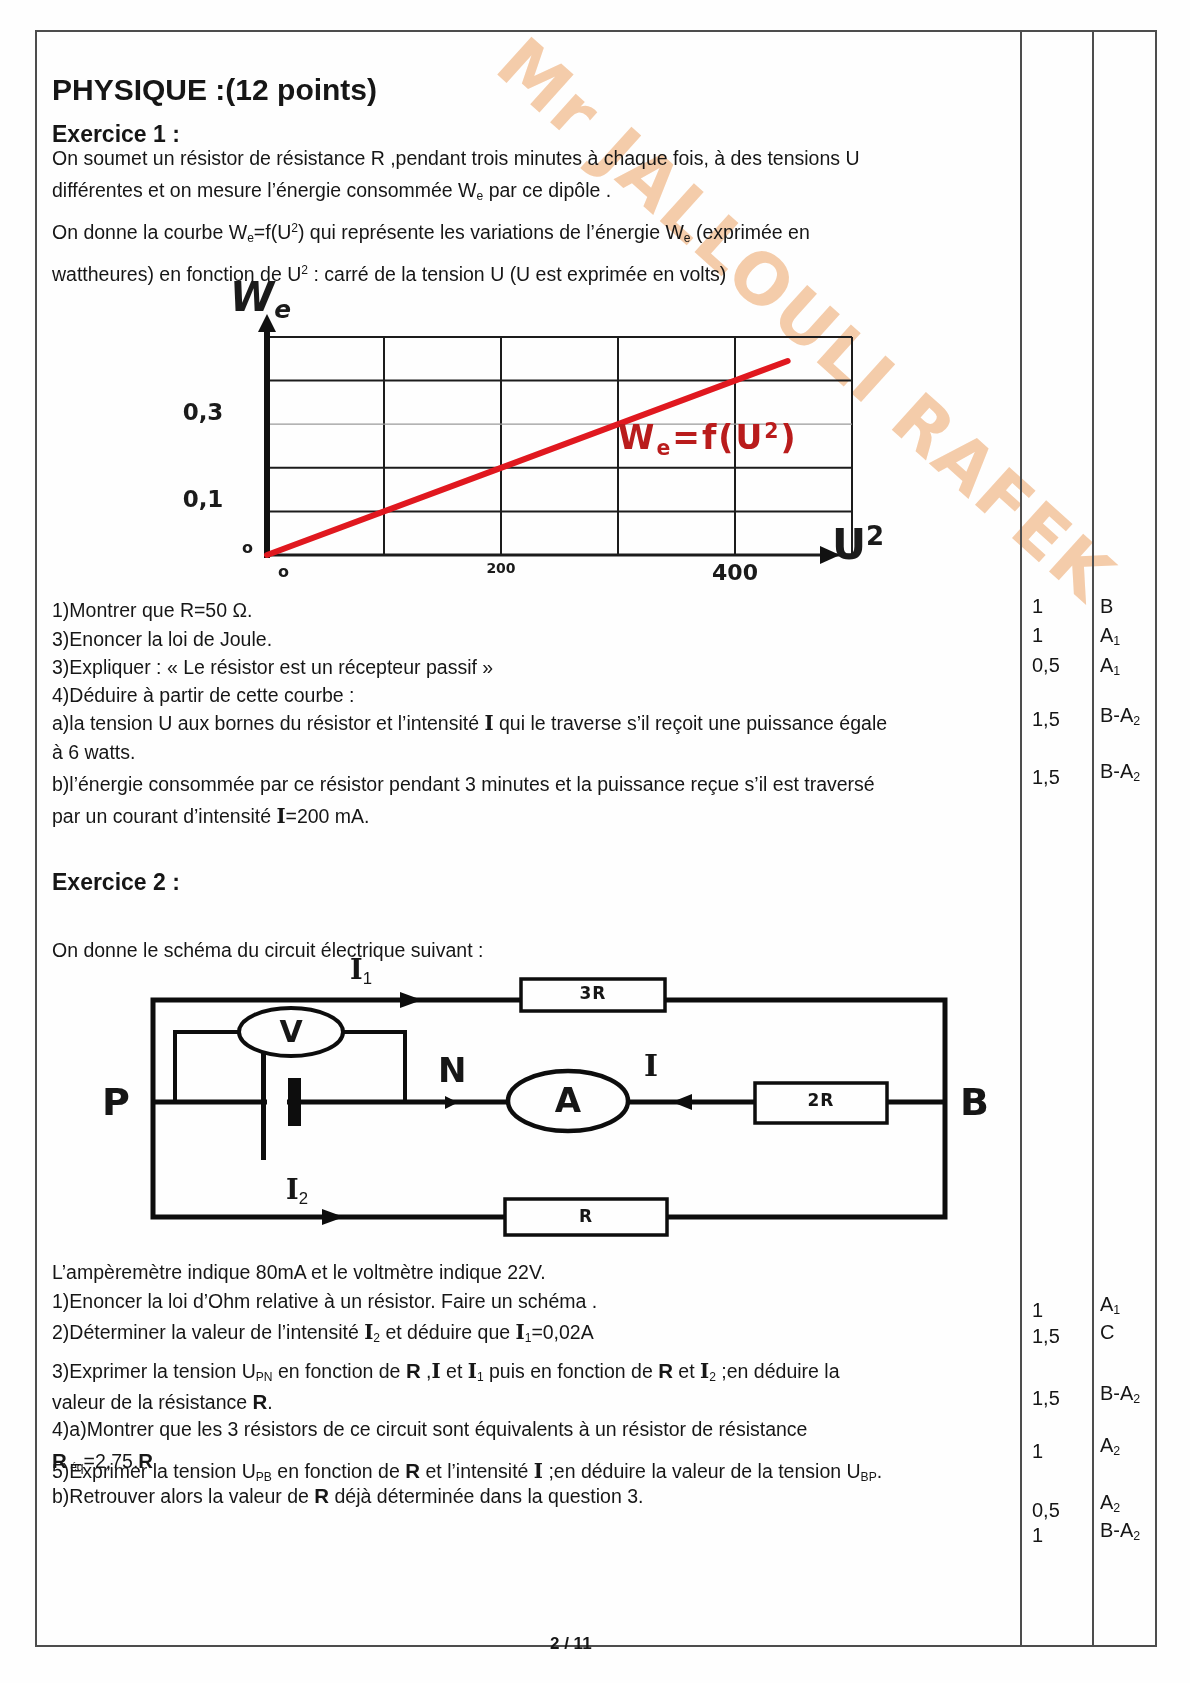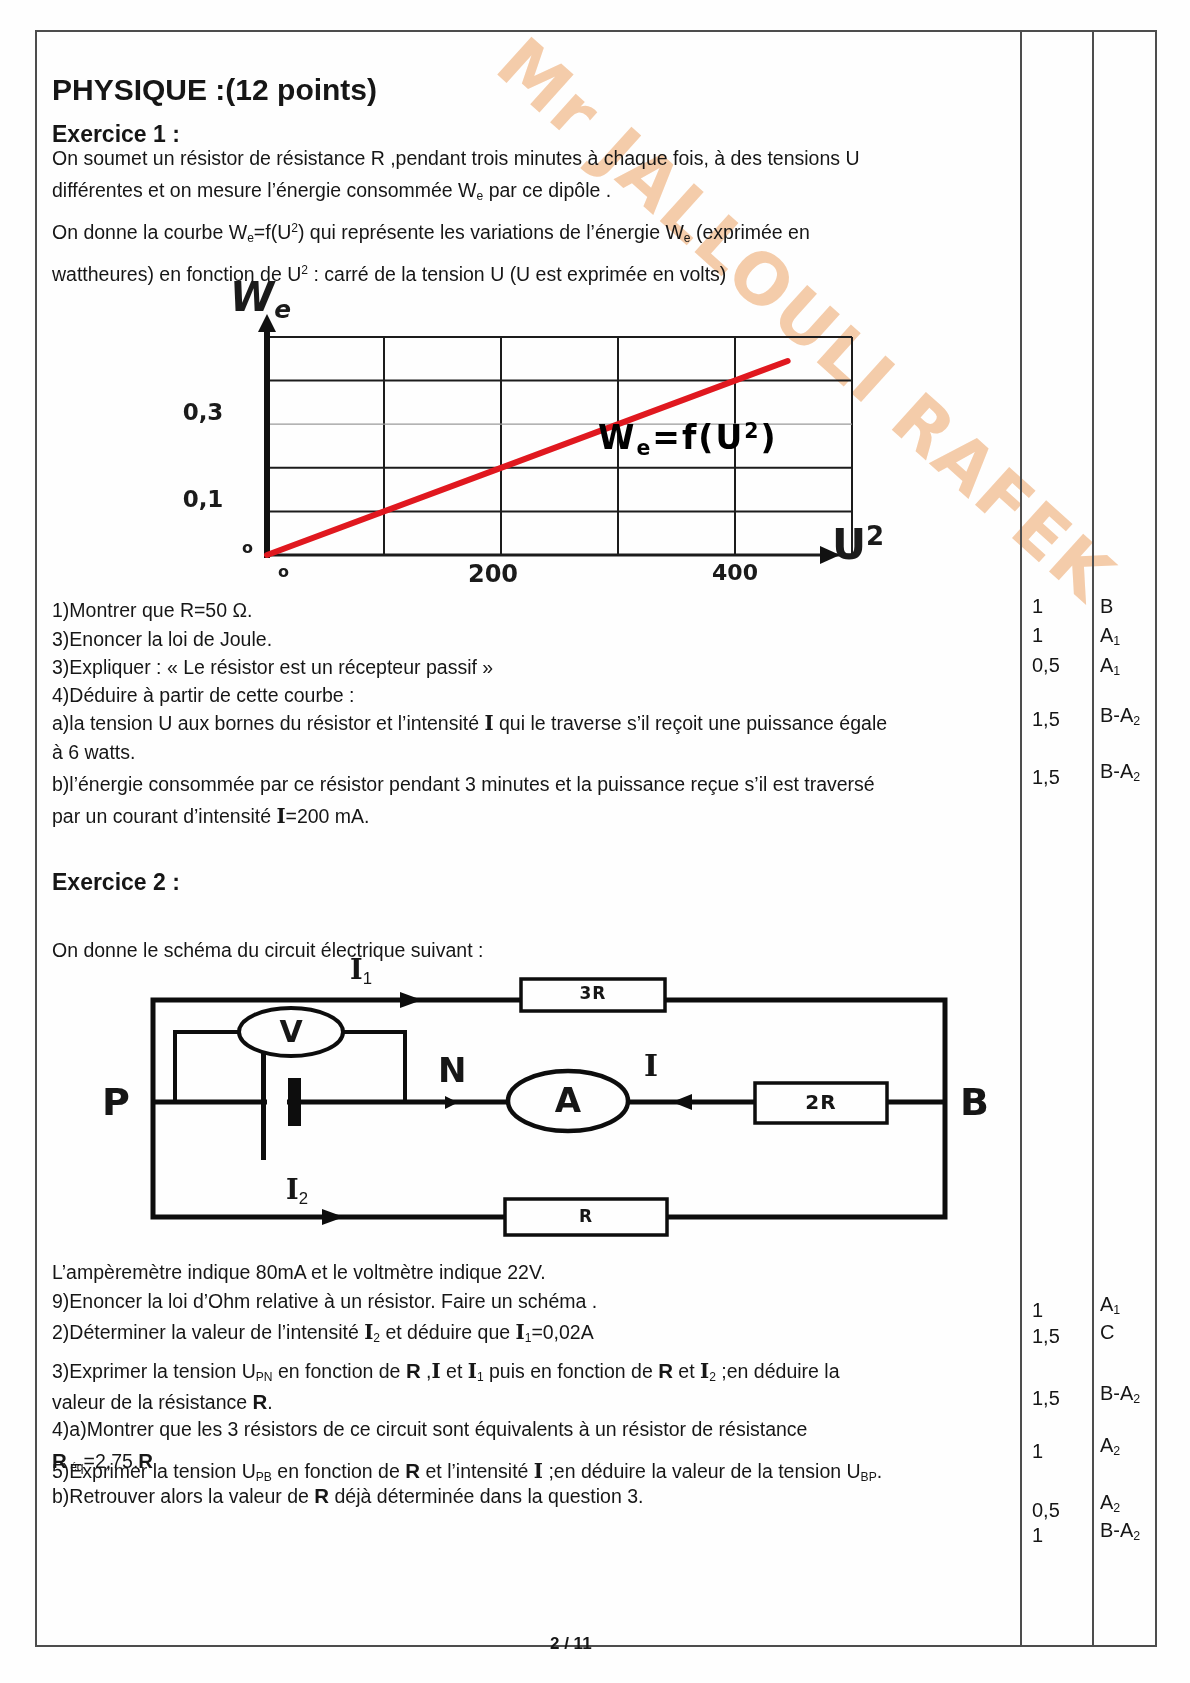--- a/index.html
+++ b/index.html
@@ -17,21 +17,21 @@
   .body-text{font-size:19.5px;line-height:32px;}
   .qline{font-size:19.5px;}
   .mark{font-size:20px;}
   .pts{left:1032px;}
   .code{left:1100px;}
   .sb{font-size:0.62em;vertical-align:-0.28em;}
   .sp{font-size:0.62em;vertical-align:0.55em;}
   .ii{font-family:"DejaVu Serif",serif;font-weight:700;}
   .rr{font-weight:700;font-size:1.05em;}
   .glabel{font-family:"DejaVu Sans",sans-serif;font-weight:800;color:#1b1b1b;}
-  .red{color:#000000;}
+  .red{color:#b91c1c;margin-left:20px;}
   .ctr{text-align:center;}
   .pageno{font-size:17px;font-weight:bold;}
   .circ-label{font-weight:bold;font-family:"DejaVu Sans",sans-serif;}
   svg{display:block;}
 </style>
 </head>
 <body>
 
 <div class="page">
 
@@ -76,21 +76,21 @@
         <polygon points="680,275 660,266 660,284" fill="#111"></polygon>
 
         <line id="curve-line" x1="107" y1="275" x2="627.65" y2="80.97999999999999" stroke="#e0181f" stroke-width="6" stroke-linecap="round"></line>
       </svg>
       <div class="abs glabel" style="left:70px;top:-6px;font-size:40px;font-style:italic;"><span>W</span><span class="sb">e</span></div>
       <div class="abs glabel" style="left:672px;top:240px;font-size:42px;"><span>U</span><span class="sp">2</span></div>
       <div class="abs glabel ctr" style="left:8px;top:119px;width:70px;font-size:23px;">0,3</div>
       <div class="abs glabel ctr" style="left:8px;top:206px;width:70px;font-size:23px;">0,1</div>
       <div class="abs glabel" style="left:82px;top:258px;font-size:16px;">o</div>
       <div class="abs glabel" style="left:118px;top:282px;font-size:16px;">o</div>
-      <div class="abs glabel ctr" style="left:303px;top:280px;width:60px;font-size:24px;">200</div>
+      <div class="abs glabel ctr" style="left:311px;top:280px;width:60px;font-size:14px;">200</div>
       <div class="abs glabel ctr" style="left:545px;top:280px;width:60px;font-size:22px;">400</div>
       <div class="abs glabel red" style="left:438px;top:138px;font-size:33px;letter-spacing:2px;"><span>W</span><span class="sb">e</span><span>=</span><span>f(U</span><span class="sp">2</span><span>)</span></div>
     </div>
 
     <div class="abs qline" style="left:52px;top:599px;"><span>1)Montrer que R=50 Ω.</span></div>
     <div class="abs qline" style="left:52px;top:628px;"><span>3)Enoncer la loi de Joule.</span></div>
     <div class="abs qline" style="left:52px;top:656px;"><span>3)Expliquer : « Le résistor est un récepteur passif »</span></div>
     <div class="abs qline" style="left:52px;top:684px;"><span>4)Déduire à partir de cette courbe :</span></div>
     <div class="abs qline" style="left:52px;top:712px;"><span>a)la tension U  aux bornes du résistor et l’intensité </span><span class="ii">I</span><span> qui le traverse s’il reçoit une puissance égale</span></div>
     <div class="abs qline" style="left:52px;top:741px;"><span>à 6 watts.</span></div>
@@ -136,30 +136,30 @@
         <polygon points="345,138 345,151 358,144.5" fill="#0d0d0d"></polygon>
         <polygon points="592,136 592,152 572,144" fill="#0d0d0d"></polygon>
         <polygon points="222,251 222,267 244,259" fill="#0d0d0d"></polygon>
       </svg>
       <div class="abs circ-label" style="left:2px;top:122px;font-size:38px;">P</div>
       <div class="abs circ-label" style="left:860px;top:122px;font-size:38px;">B</div>
       <div class="abs circ-label" style="left:338px;top:92px;font-size:34px;">N</div>
       <div class="abs circ-label ctr" style="left:171px;top:56px;width:40px;font-size:30px;">V</div>
       <div class="abs circ-label ctr" style="left:446px;top:122px;width:44px;font-size:34px;">A</div>
       <div class="abs circ-label ctr" style="left:421px;top:25px;width:144px;font-size:17px;letter-spacing:1px;">3R</div>
-      <div class="abs circ-label ctr" style="left:655px;top:132px;width:132px;font-size:20px;letter-spacing:1px;">2R</div>
+      <div class="abs circ-label ctr" style="left:655px;top:132px;width:132px;font-size:17px;letter-spacing:1px;">2R</div>
       <div class="abs circ-label ctr" style="left:405px;top:248px;width:162px;font-size:17px;letter-spacing:1px;">R</div>
       <div class="abs" style="left:250px;top:-4px;font-size:27px;"><span class="ii">I</span><span class="sb">1</span></div>
       <div class="abs" style="left:544px;top:90px;font-size:30px;"><span class="ii">I</span></div>
       <div class="abs" style="left:186px;top:216px;font-size:27px;"><span class="ii">I</span><span class="sb">2</span></div>
     </div>
 
     <div class="abs qline" style="left:52px;top:1261px;">L’ampèremètre indique 80mA et le voltmètre indique 22V.</div>
 
-    <div class="abs qline" style="left:52px;top:1290px;"><span>9)Enoncer la loi d’Ohm relative à un résistor. Faire un schéma  .</span></div>
+    <div class="abs qline" style="left:52px;top:1290px;"><span>1)Enoncer la loi d’Ohm relative à un résistor. Faire un schéma  .</span></div>
     <div class="abs qline" style="left:52px;top:1321px;"><span>2)Déterminer la valeur de l’intensité </span><span class="ii">I</span><span class="sb">2</span><span> et déduire que </span><span class="ii">I</span><span class="sb">1</span><span>=0,02A</span></div>
     <div class="abs qline" style="left:52px;top:1359px;"><span>3)Exprimer la tension  U</span><span class="sb">PN</span><span> en fonction de </span><span class="rr">R</span><span> ,</span><span class="ii">I</span><span> et </span><span class="ii">I</span><span class="sb">1</span><span> puis en fonction de </span><span class="rr">R</span><span> et </span><span class="ii">I</span><span class="sb">2</span><span> ;en déduire la</span></div>
     <div class="abs qline" style="left:52px;top:1390px;"><span>valeur de la résistance </span><span class="rr">R</span><span>.</span></div>
     <div class="abs qline" style="left:52px;top:1418px;"><span>4)a)Montrer que les 3 résistors de ce circuit sont équivalents à un  résistor de résistance</span></div>
     <div class="abs qline" style="left:52px;top:1449px;"><span class="rr">R</span><span class="sb"> éq</span><span>=2,75.</span><span class="rr">R</span></div>
     <div class="abs qline" style="left:52px;top:1484px;"><span>b)Retrouver alors la valeur de </span><span class="rr">R</span><span> déjà déterminée dans la question 3.</span></div>
     <div class="abs qline" style="left:52px;top:1459px;"><span>5)Exprimer la tension U</span><span class="sb">PB</span><span> en fonction de </span><span class="rr">R</span><span> et l’intensité  </span><span class="ii">I</span><span> ;en déduire la valeur de la tension U</span><span class="sb">BP</span><span>.</span></div>
 
     <div class="abs mark pts" style="top:1299px;">1</div>
     <div class="abs mark code" style="top:1293px;"><span>A</span><span class="sb">1</span></div>

